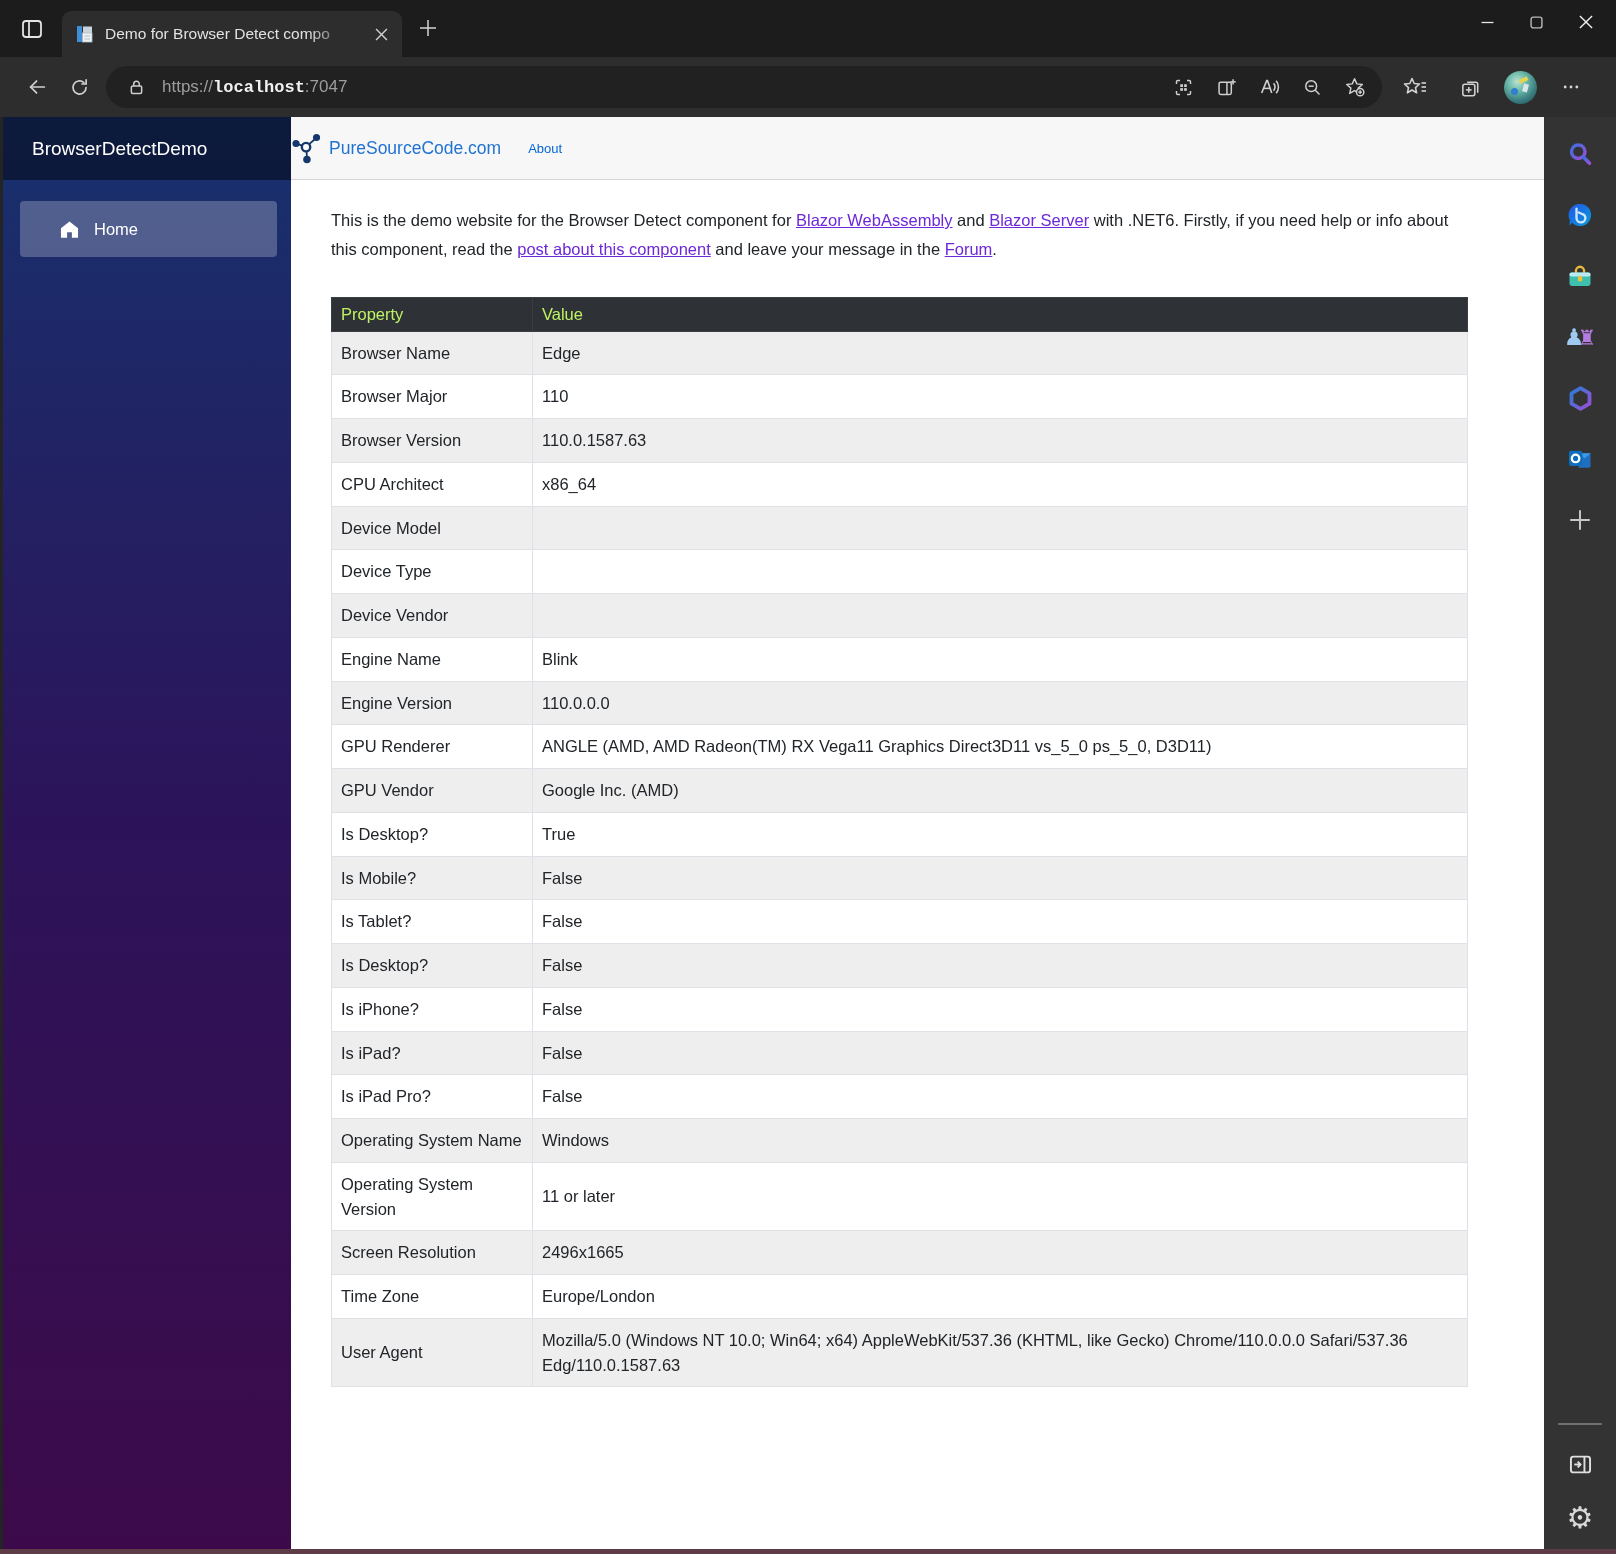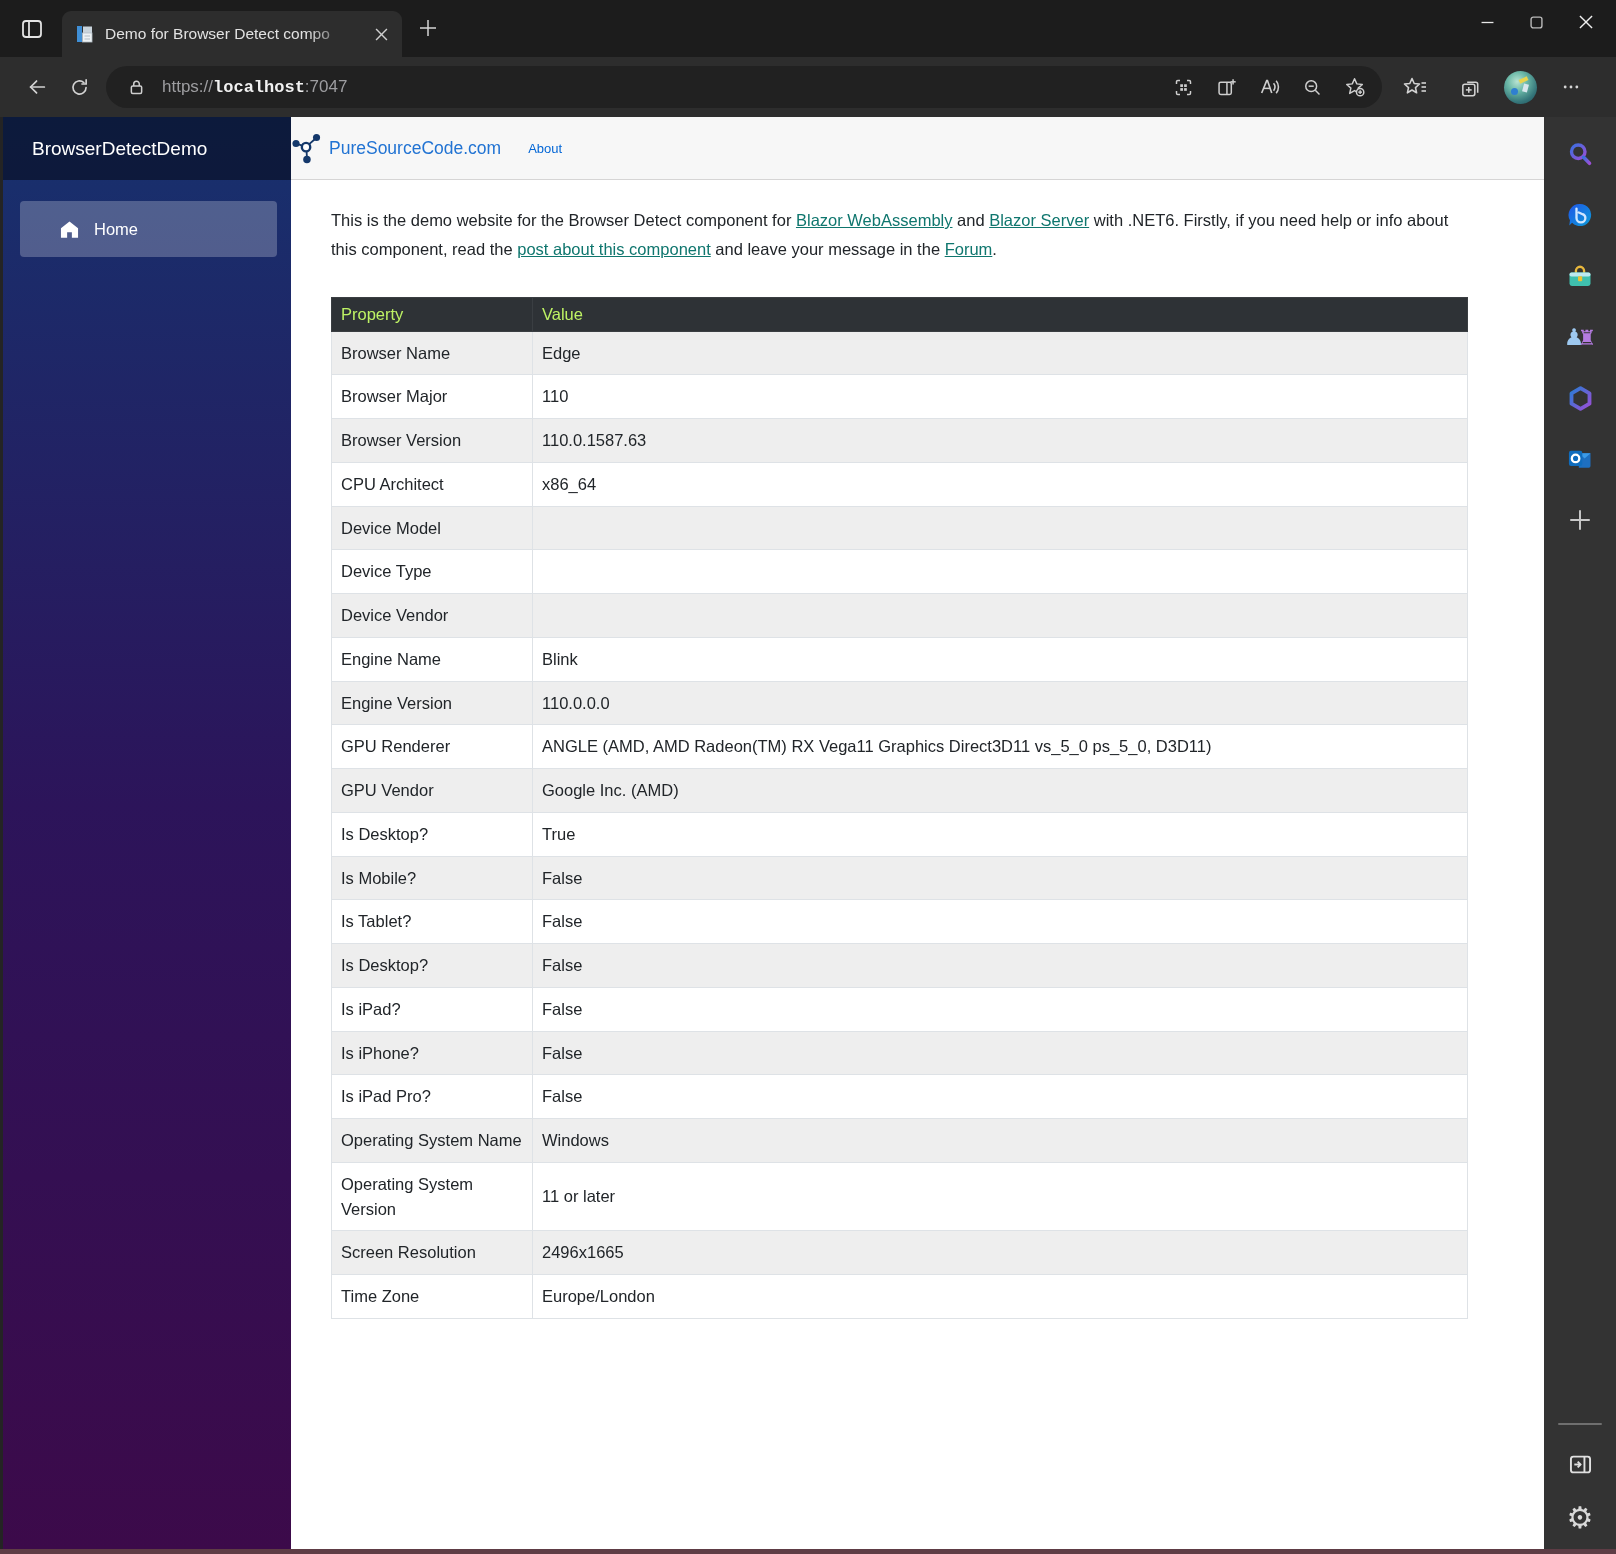--- a/index.html
+++ b/index.html
@@ -51,21 +51,21 @@
     color:#fff; display:flex; align-items:center; padding-left:40px; gap:15px; font-size:16.5px; cursor:pointer; }
 
   
   .app-main { flex:1; min-width:0; background:#fff; display:flex; flex-direction:column; }
   .top-row { height:63px; flex:none; background:#f7f7f7; border-bottom:1px solid #d6d5d5;
     display:flex; align-items:center; gap:27px; padding-right:33px; }
   .brand { display:flex; align-items:center; gap:7px; font-size:17.5px; color:#2173d3; text-decoration:none; cursor:pointer; }
   .about-link { font-size:13px; color:#0366d6; text-decoration:none; cursor:pointer; }
   .content { flex:1; overflow:hidden; padding:26px 76px 0 40px; }
   .intro { font-size:16.5px; line-height:1.75; color:#212529; margin:0 0 33px; max-width:1137px; }
-  .intro a { color:#0f766e; text-decoration:underline; cursor:pointer; }
+  .intro a { color:#6d28d9; text-decoration:underline; cursor:pointer; }
 
   table.detect { border-collapse:collapse; width:1137px; max-width:100%; font-size:16.5px; color:#212529; }
   .detect th, .detect td { border:1px solid #dee2e6; padding:9px 9px; text-align:left; vertical-align:middle; line-height:1.5; }
   .detect thead th { background:#2e3236; color:#bef264; font-weight:normal; padding:4px 9px; border-color:#3a3e42; }
   .detect .col-prop { width:201px; }
   .detect tbody tr:nth-child(odd) { background:#eeeeee; }
   .detect tbody tr:nth-child(even) { background:#ffffff; }
 
   
   .edge-sidebar { width:72px; flex:none; background:#333333; display:flex; flex-direction:column; align-items:center; padding:22px 0 16px; gap:31px; }
@@ -329,25 +329,25 @@
             </tr>
             <tr>
               <td>Is Tablet?</td>
               <td>False</td>
             </tr>
             <tr>
               <td>Is Desktop?</td>
               <td>False</td>
             </tr>
             <tr>
+              <td>Is iPhone?</td>
+              <td>False</td>
+            </tr>
+            <tr>
               <td>Is iPad?</td>
-              <td>False</td>
-            </tr>
-            <tr>
-              <td>Is iPhone?</td>
               <td>False</td>
             </tr>
             <tr>
               <td>Is iPad Pro?</td>
               <td>False</td>
             </tr>
             <tr>
               <td>Operating System Name</td>
               <td>Windows</td>
             </tr>
@@ -355,20 +355,24 @@
               <td>Operating System Version</td>
               <td>11 or later</td>
             </tr>
             <tr>
               <td>Screen Resolution</td>
               <td>2496x1665</td>
             </tr>
             <tr>
               <td>Time Zone</td>
               <td>Europe/London</td>
+            </tr>
+            <tr>
+              <td>User Agent</td>
+              <td>Mozilla/5.0 (Windows NT 10.0; Win64; x64) AppleWebKit/537.36 (KHTML, like Gecko) Chrome/110.0.0.0 Safari/537.36 Edg/110.0.1587.63</td>
             </tr>
           </tbody>
       </table>
     </div>
   </main>
 
   <aside class="edge-sidebar">
     <div class="es-btn">
       <svg width="27" height="27" viewBox="0 0 24 24" fill="none">
         <defs>

